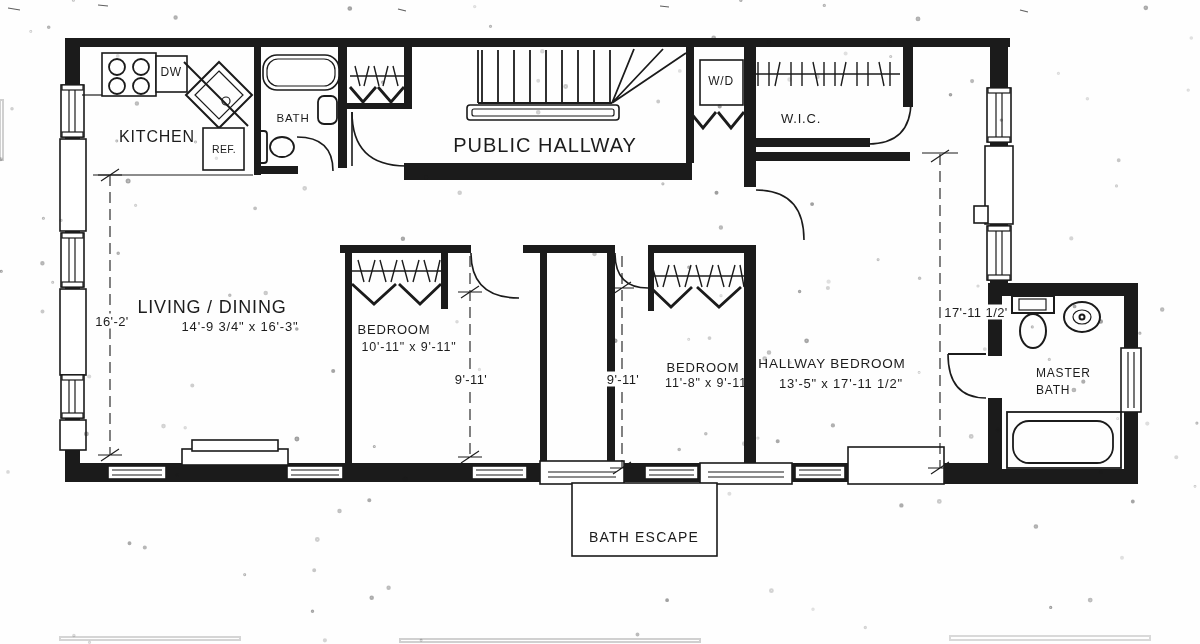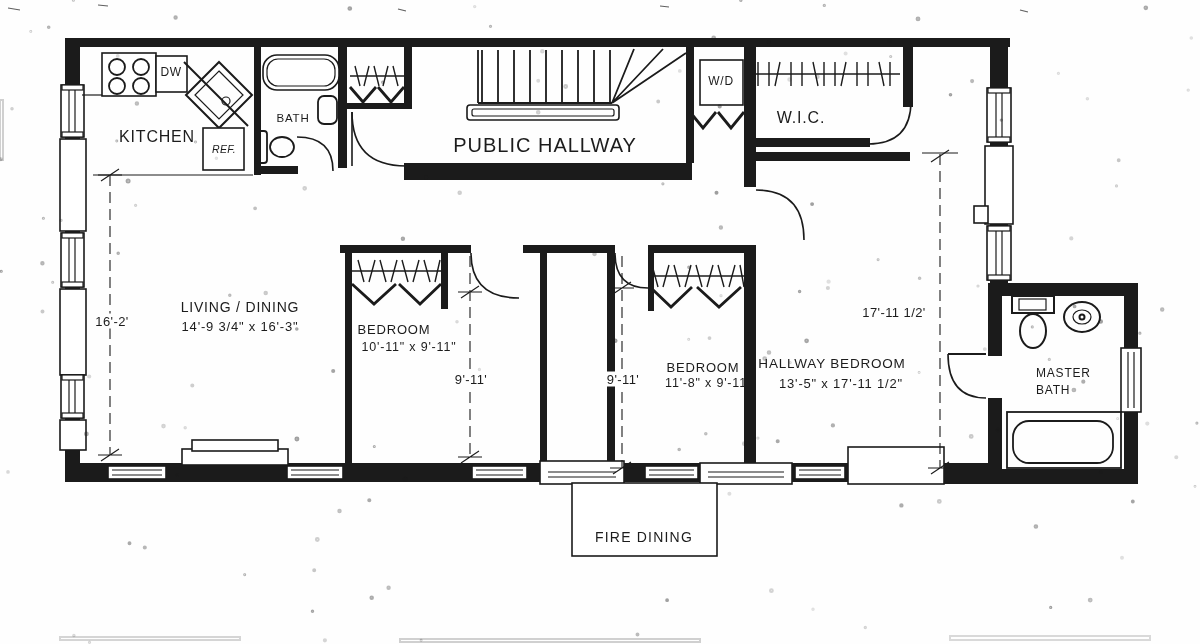--- a/index.html
+++ b/index.html
@@ -386,41 +386,41 @@
         <circle cx="296.8" cy="329.0" r="0.77" fill="#222" stroke="none" opacity="0.40"></circle>
         <circle cx="971.2" cy="436.4" r="1.43" fill="#222" stroke="none" opacity="0.23"></circle>
         <circle cx="748.2" cy="279.7" r="0.46" fill="#222" stroke="none" opacity="0.17"></circle>
         <circle cx="42.4" cy="263.2" r="1.21" fill="#222" stroke="none" opacity="0.32"></circle>
         <circle cx="371.7" cy="597.7" r="1.26" fill="#222" stroke="none" opacity="0.36"></circle>
       </g>
 </svg>
 
   <div class="lbl" style="left:157px;top:137px;font-size:16px">KITCHEN</div>
   <div class="lbl" style="left:171px;top:72px;font-size:12px;letter-spacing:.5px">DW</div>
-  <div class="lbl" style="left:224px;top:149px;font-size:10.5px;font-style:italic;letter-spacing:.3px">REF.</div>
+  <div class="lbl" style="left:224px;top:149px;font-size:10.5px;letter-spacing:.3px">REF.</div>
   <div class="lbl" style="left:293px;top:118px;font-size:11.5px">BATH</div>
   <div class="lbl" style="left:545px;top:145px;font-size:20px;letter-spacing:1px">PUBLIC HALLWAY</div>
   <div class="lbl" style="left:721px;top:81px;font-size:12px">W/D</div>
-  <div class="lbl" style="left:801px;top:118px;font-size:16px">W.I.C.</div>
-
-  <div class="lbl" style="left:240px;top:307px;font-size:14px">LIVING / DINING</div>
+  <div class="lbl" style="left:801px;top:118px;font-size:13px">W.I.C.</div>
+
+  <div class="lbl" style="left:212px;top:307px;font-size:18px">LIVING / DINING</div>
   <div class="lbl" style="left:240px;top:326px;font-size:13px">14'-9 3/4" x 16'-3"</div>
 
   <div class="lbl" style="left:394px;top:329px;font-size:13px">BEDROOM</div>
   <div class="lbl" style="left:409px;top:347px;font-size:12.5px">10'-11" x 9'-11"</div>
 
   <div class="lbl" style="left:703px;top:367px;font-size:13px">BEDROOM</div>
   <div class="lbl" style="left:706px;top:383px;font-size:12.5px">11'-8" x 9'-11</div>
 
   <div class="lbl" style="left:832px;top:363px;font-size:13.5px">HALLWAY BEDROOM</div>
   <div class="lbl" style="left:841px;top:383px;font-size:13px">13'-5" x 17'-11 1/2"</div>
 
   <div class="lbl-left" style="left:1036px;top:366px">MASTER</div>
   <div class="lbl-left" style="left:1036px;top:383px">BATH</div>
 
-  <div class="lbl" style="left:644px;top:537px;font-size:14px;letter-spacing:1.2px">FIRE DINING</div>
+  <div class="lbl" style="left:644px;top:537px;font-size:14px;letter-spacing:1.2px">BATH ESCAPE</div>
 
   <div class="dim-lbl" style="left:112px;top:321px">16'-2'</div>
   <div class="dim-lbl" style="left:471px;top:379px">9'-11'</div>
   <div class="dim-lbl" style="left:623px;top:379px">9'-11'</div>
-  <div class="dim-lbl" style="left:894px;top:312px">17'-11 1/2'</div>
+  <div class="dim-lbl" style="left:976px;top:312px">17'-11 1/2'</div>
 
 </div>
 
 </body></html>

